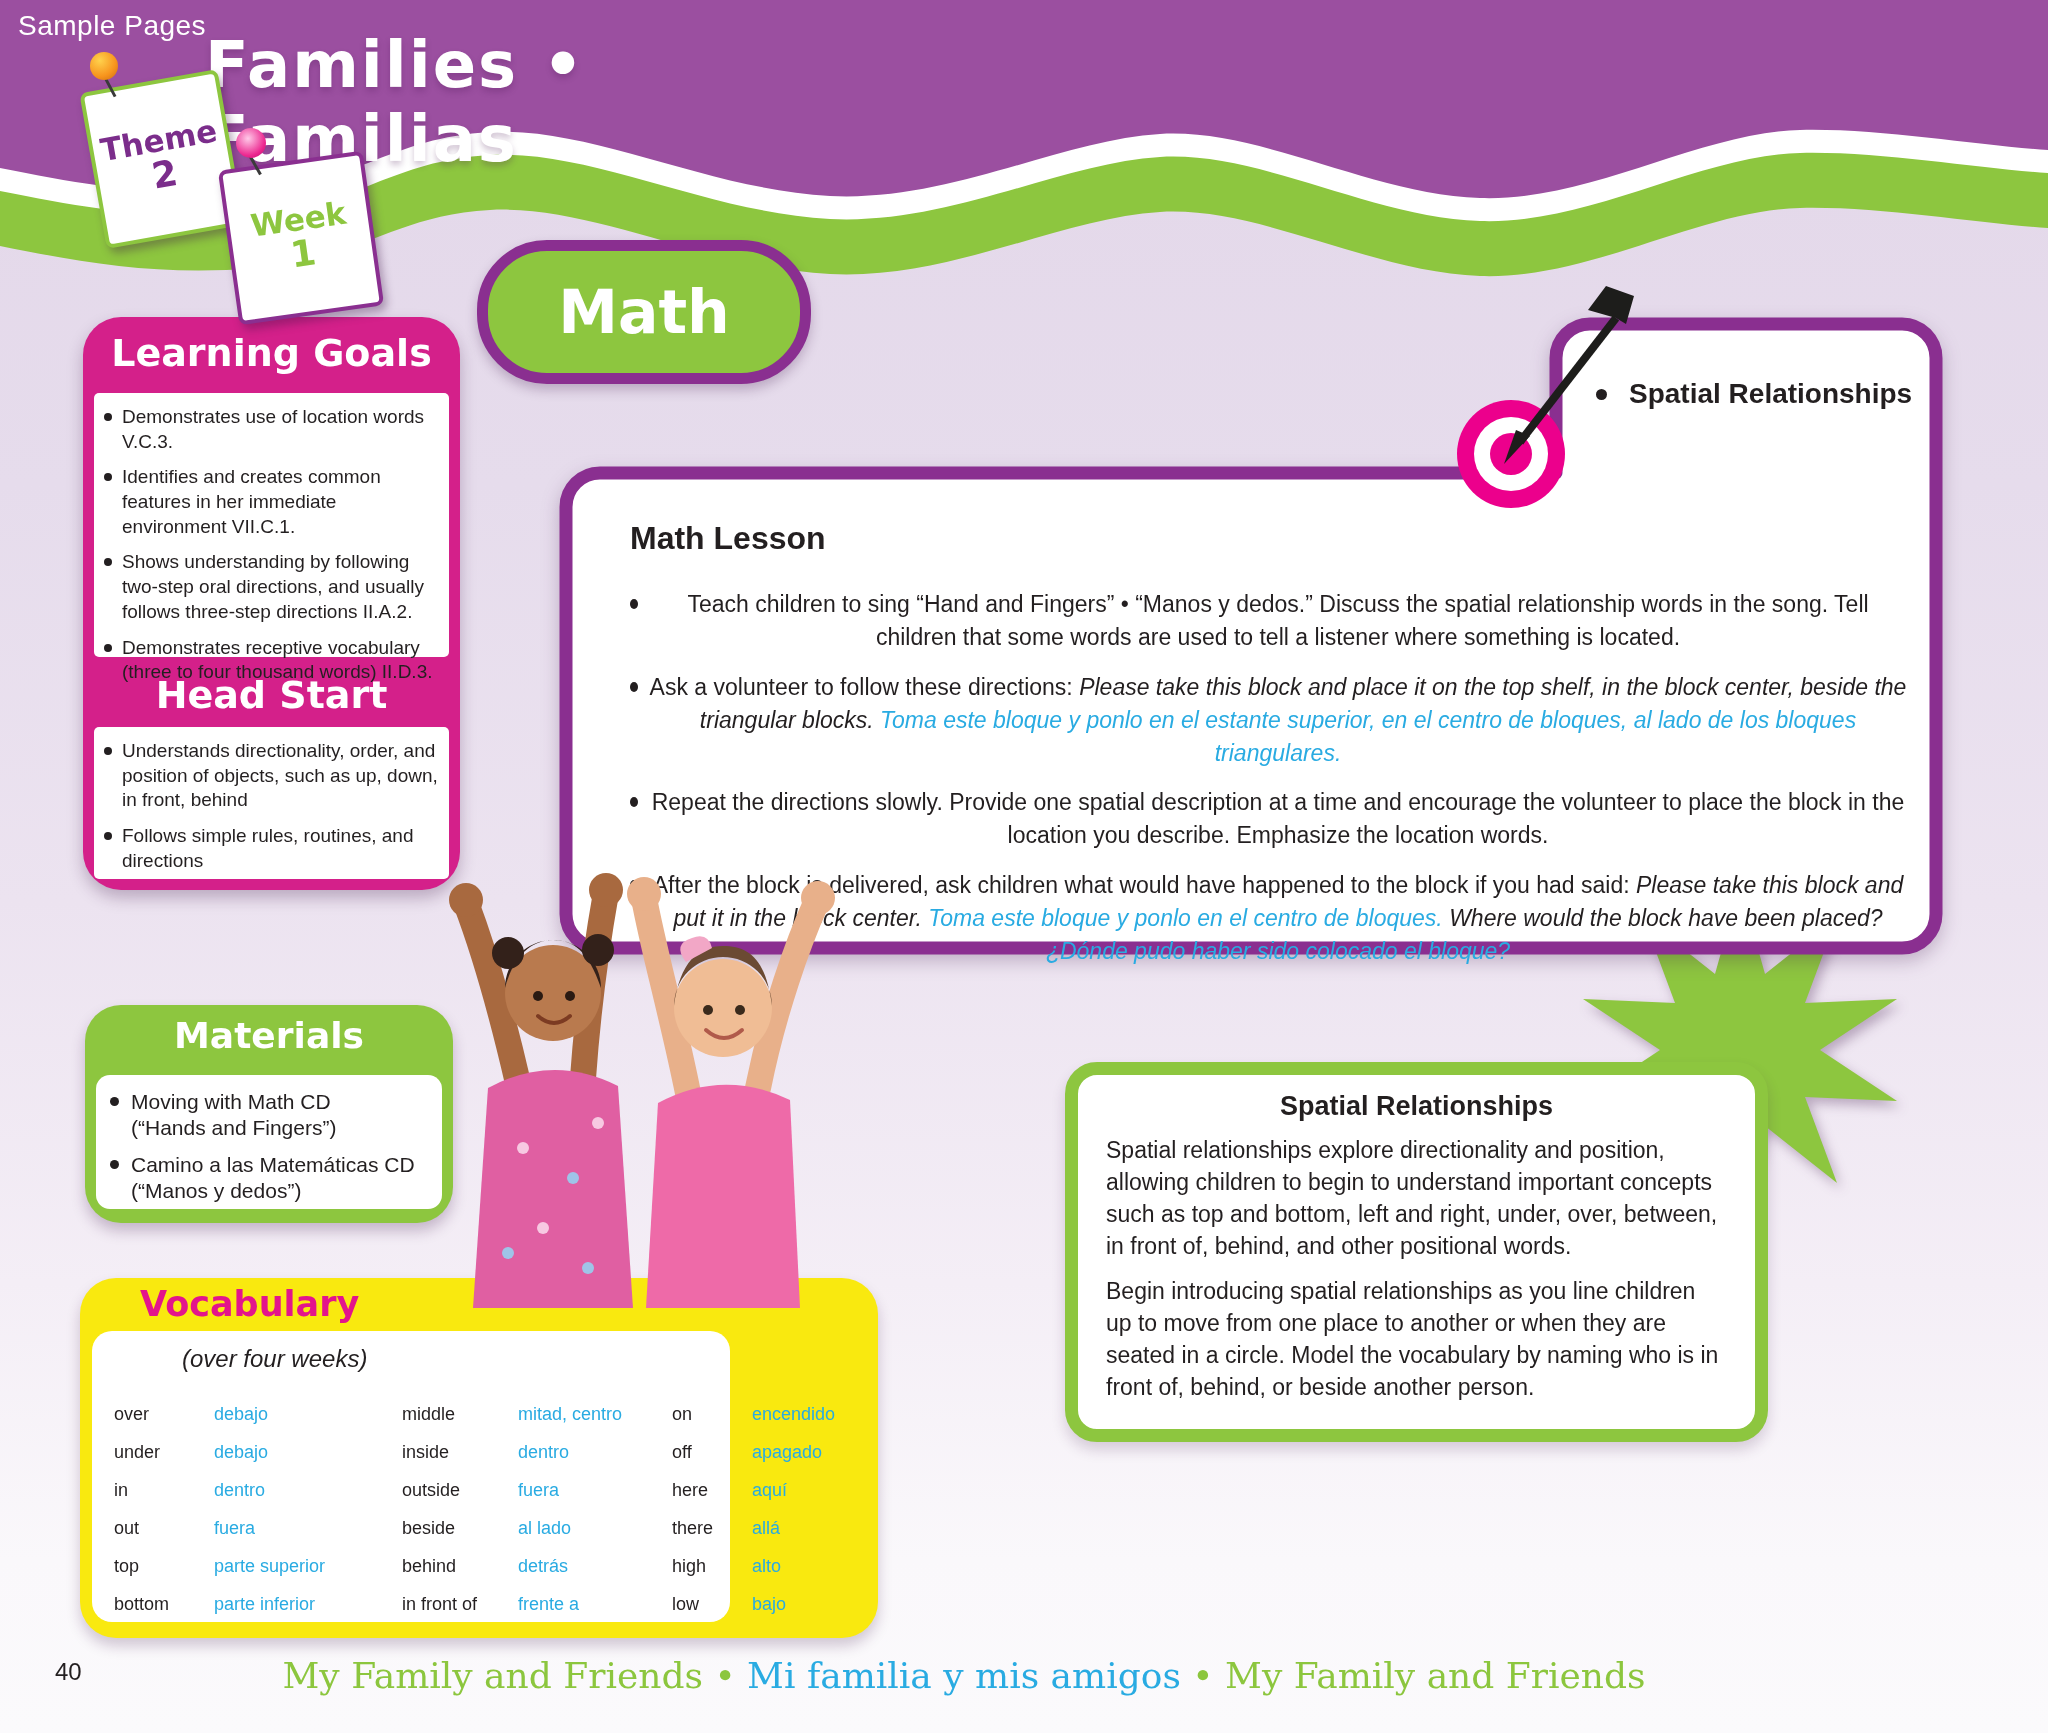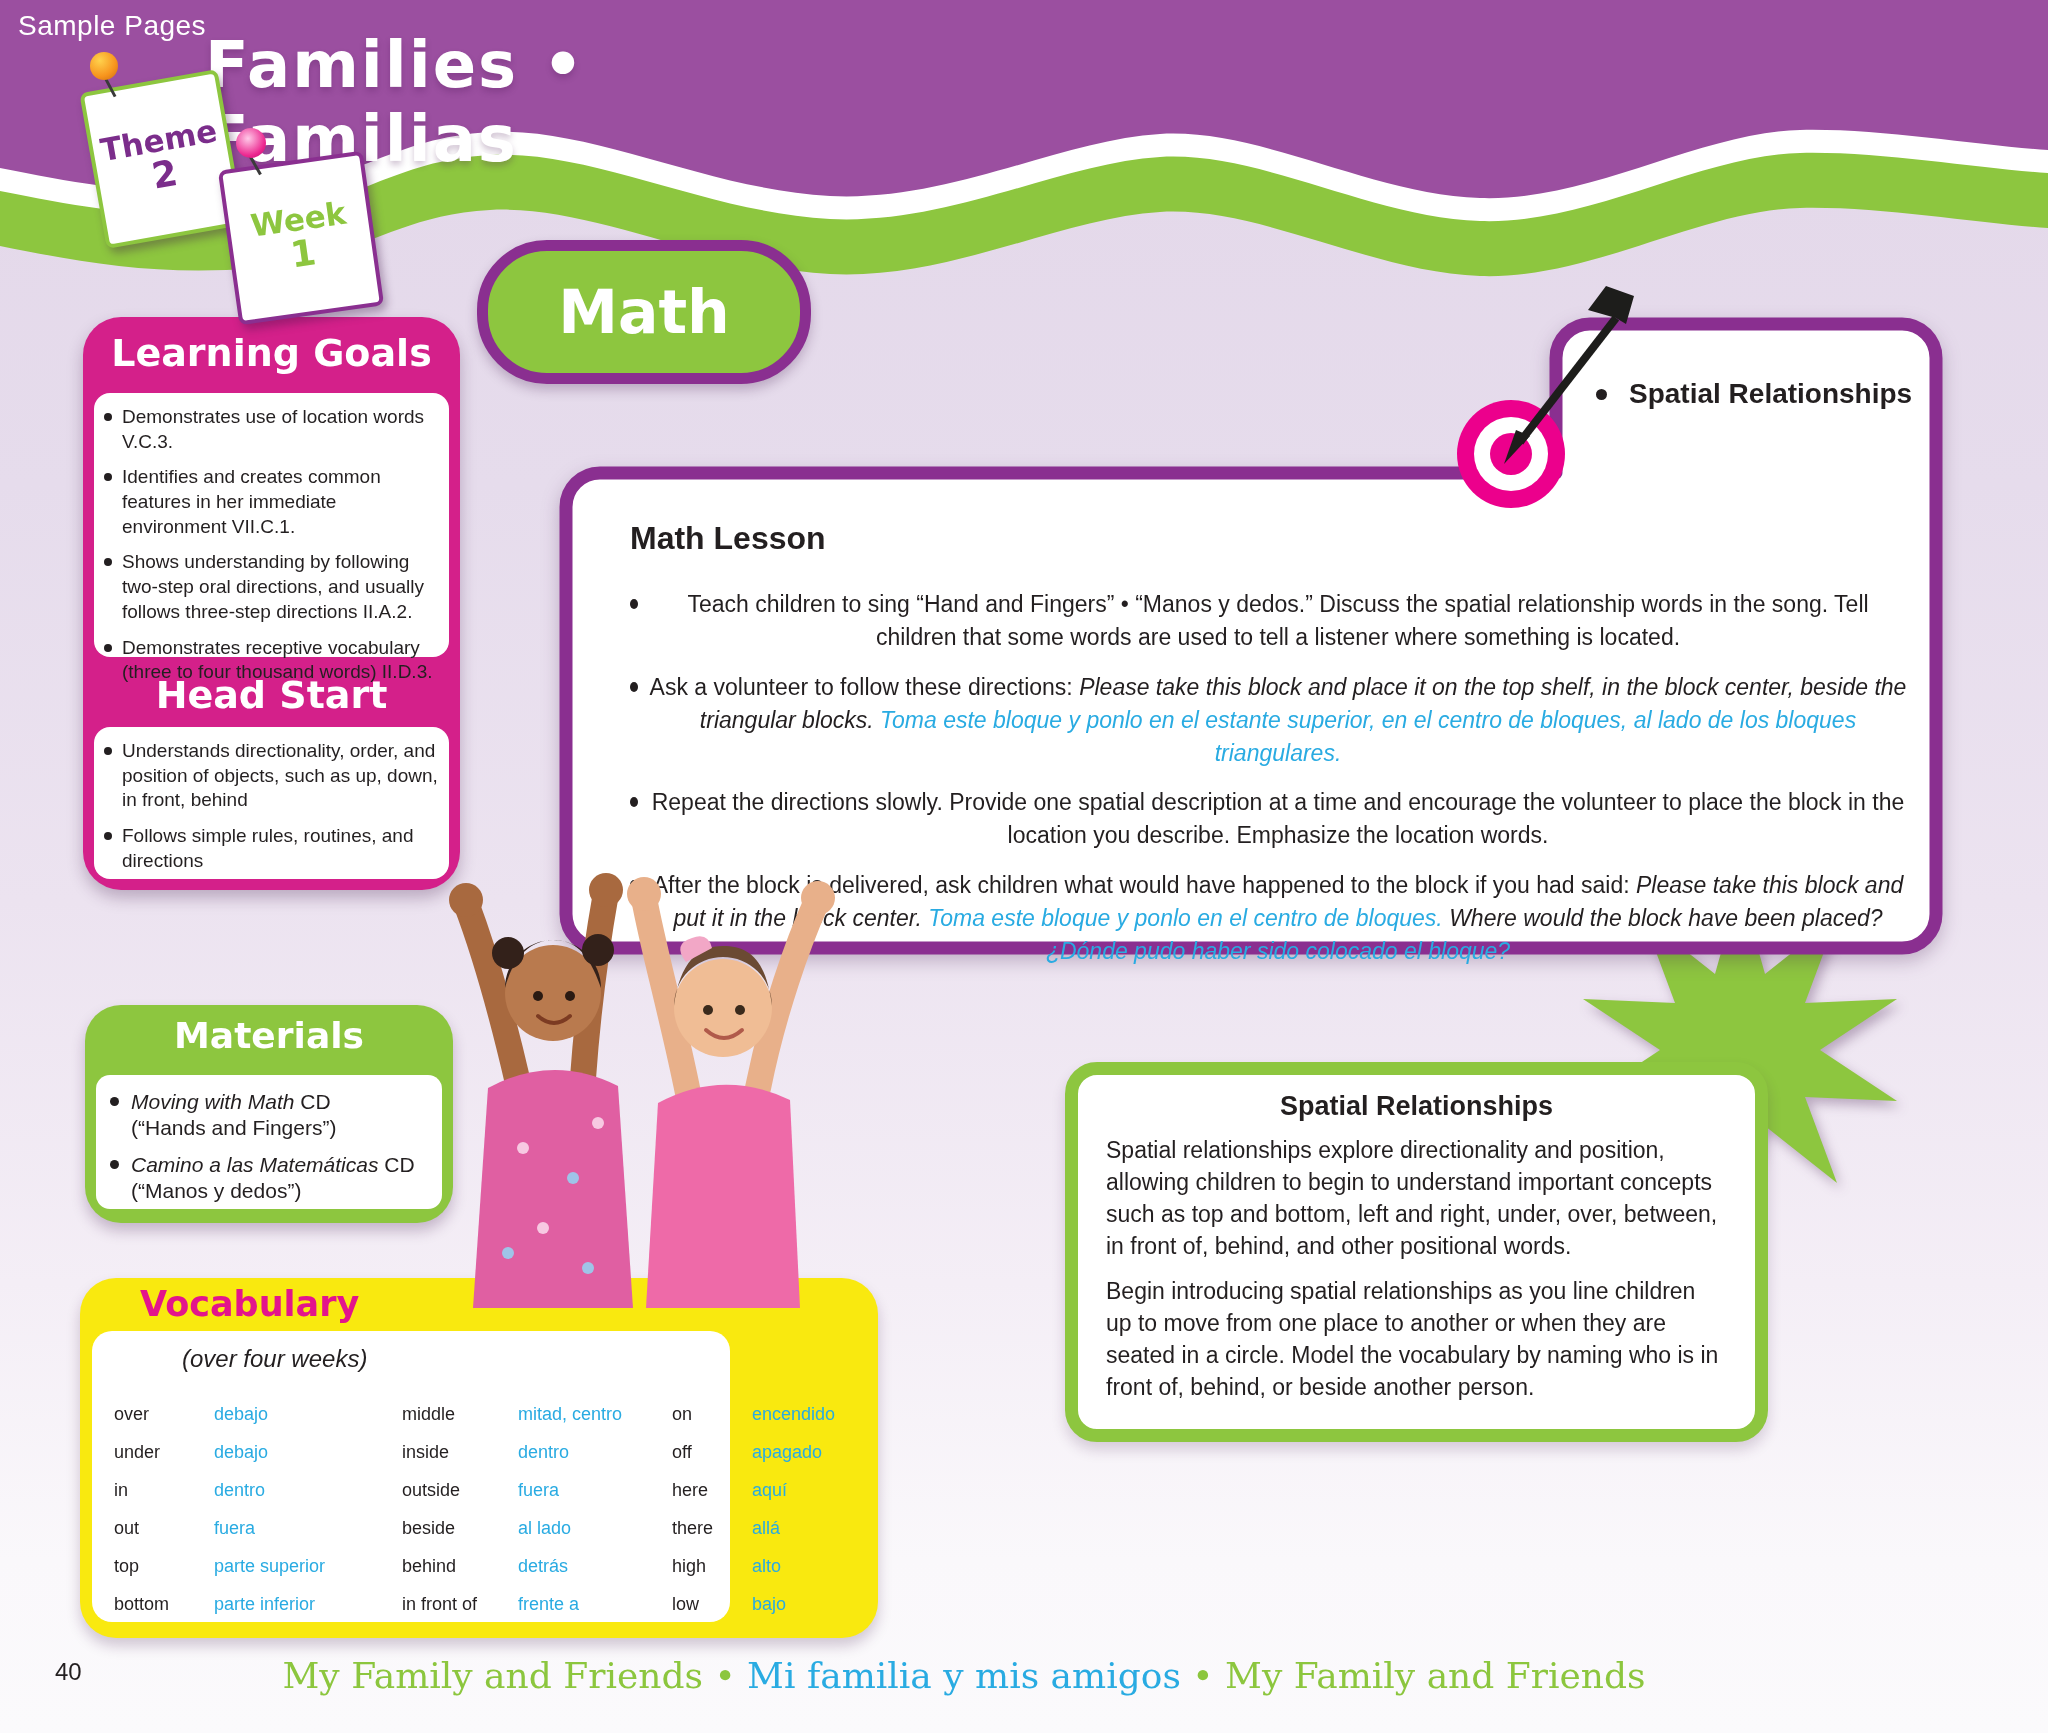--- a/index.html
+++ b/index.html
@@ -28,21 +28,21 @@
   
   #math-pill{top:240px;left:477px;width:312px;height:122px;background:#8dc63f;border:11px solid #8a2f90;border-radius:70px;
       z-index:5;display:flex;align-items:center;justify-content:center;color:#fff;font-family:"DejaVu Sans",sans-serif;
       font-weight:bold;font-size:60px;box-shadow:0 6px 12px rgba(60,20,70,.25);}
   
   #goals-box{top:317px;left:83px;width:377px;height:573px;background:#d4208a;border-radius:38px;z-index:4;
       box-shadow:0 8px 16px rgba(60,20,70,.28);}
   .pink-title{color:#fff;font-family:"DejaVu Sans",sans-serif;font-weight:bold;text-align:center;font-size:38px;}
   #lg-title{top:14px;left:0;width:100%;}
   #hs-title{top:356px;left:0;width:100%;}
-  .white-panel{background:#fff;border-radius:16px;}
+  .white-panel{background:#fff;border-radius:5px;}
   #lg-panel{top:76px;left:11px;width:355px;height:264px;padding:12px 10px 0 10px;box-sizing:border-box;}
   #hs-panel{top:410px;left:11px;width:355px;height:152px;padding:12px 10px 0 10px;box-sizing:border-box;}
   .blist{display:flex;flex-direction:column;gap:11px;}
   .bitem{display:flex;gap:10px;font-size:19px;line-height:1.3;}
   .bitem .dot{flex:0 0 8px;width:8px;height:8px;border-radius:50%;background:#231f20;margin-top:8px;}
   
   #mathbox-svg{top:311px;left:556px;z-index:3;filter:drop-shadow(0 7px 9px rgba(60,20,70,.25));}
   #focus-tag{top:378px;left:1596px;width:330px;display:flex;gap:22px;align-items:center;z-index:5;}
   #focus-tag .dot{width:11px;height:11px;border-radius:50%;background:#231f20;}
   #focus-tag .lbl{font-size:28px;font-weight:bold;}
@@ -53,21 +53,21 @@
   #ml-list .bitem .dot{width:10px;height:10px;margin-top:11px;}
   .seg-italic{font-style:italic;}
   .seg-spanish{font-style:italic;color:#29abe2;}
   
   #materials-box{top:1005px;left:85px;width:368px;height:218px;background:#8dc63f;border-radius:36px;z-index:4;
       box-shadow:0 8px 14px rgba(60,20,70,.25);}
   #mat-title{top:10px;left:0;width:100%;font-size:36px;}
   #mat-panel{top:70px;left:11px;width:346px;height:134px;border-radius:14px;padding:14px 8px 0 14px;box-sizing:border-box;}
   .mat-item{display:flex;gap:12px;font-size:21px;line-height:1.25;margin-bottom:10px;}
   .mat-item .dot{flex:0 0 9px;width:9px;height:9px;border-radius:50%;background:#231f20;margin-top:8px;}
-  .mat-it{font-style:italic;}
+  .mat-it{}
   
   #vocab-box{top:1262px;left:80px;width:798px;height:360px;background:#f9e90f;border-radius:36px;z-index:10;
       box-shadow:0 8px 14px rgba(60,20,70,.22);margin-top:16px;}
   #vocab-title{top:6px;left:60px;font-family:"DejaVu Sans",sans-serif;font-weight:bold;font-size:35px;color:#e3148c;}
   #vocab-panel{top:53px;left:12px;width:638px;height:291px;border-radius:20px;}
   #vocab-note{top:14px;left:90px;font-size:24px;font-style:italic;}
   .vcol{top:56px;display:flex;flex-direction:column;}
   .vrow{display:flex;height:38px;align-items:flex-end;font-size:18px;}
   #vc1{left:22px;} #vc1 .en{width:100px;}
   #vc2{left:310px;} #vc2 .en{width:116px;}

